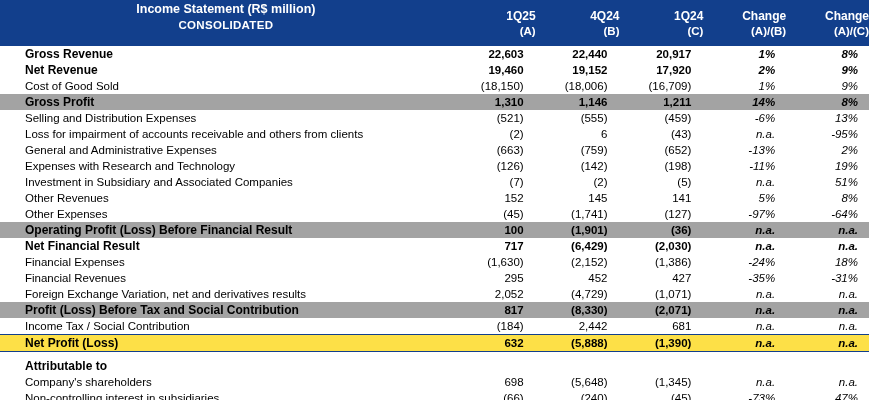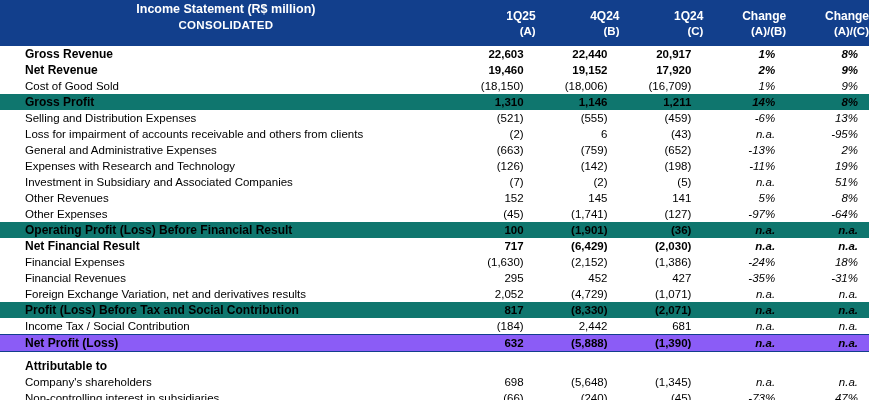--- a/index.html
+++ b/index.html
@@ -87,24 +87,24 @@
     font-style: italic;
     color: #000000;
   }
   tr.bold td { font-weight: bold; }
   tr.bold td.lbl { font-size: 12px; }
 
   .ind0 { padding-left: 12px; }
   .ind1 { padding-left: 28px; }
 
   tr.band td {
-    background: #0f766e;
+    background: #a3a3a3;
   }
   tr.netprofit td {
-    background: #8b5cf6;
+    background: #fde047;
     border-top: 1px solid #123f8c;
     border-bottom: 1px solid #123f8c;
   }
   .spacer-row td { height: 6px; line-height: 6px; }
 </style>
 </head>
 <body>
 
 <div id="sheet">
   <table class="fin">

